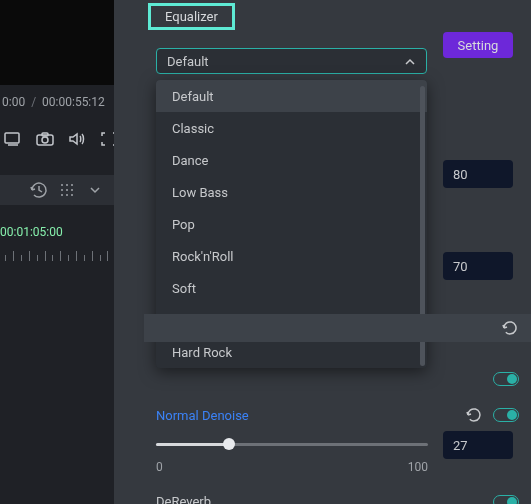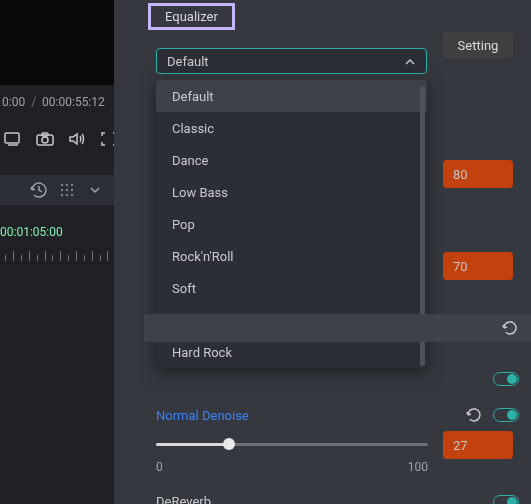--- a/index.html
+++ b/index.html
@@ -18,34 +18,34 @@
   
   .timeline-area { position: absolute; left: 0; top: 215px; width: 114px; }
   .timeline-label { text-align: left; font-size: 12px; color: #86efac; padding: 10px 0 4px; }
   .ticks { height: 18px; display: flex; align-items: flex-end; justify-content: space-around; padding: 0 2px; }
   .ticks span { width: 1px; background: #6d7177; }
   .ticks span:nth-child(odd){ height:6px; }
   .ticks span:nth-child(even){ height:10px; }
   
   .right-panel { position: absolute; left: 114px; top: 0; right: 0; bottom: 0; background: #35393f; }
   
-  .eq-header { position: absolute; left: 148px; top: 3px; border: 3px solid #c4b5fd; padding: 3px 14px; color: #d7d9dc; font-size: 13px; }
+  .eq-header { position: absolute; left: 148px; top: 3px; border: 3px solid #5eead4; padding: 3px 14px; color: #d7d9dc; font-size: 13px; }
   
   .dropdown-wrap { position: absolute; left: 156px; top: 48px; width: 271px; }
   .dropdown-trigger { height: 26px; border: 1px solid #2ab0a6; border-radius: 4px; background: #2b2f35; display: flex; align-items: center; justify-content: space-between; padding: 0 10px; color: #c7c9cc; cursor: pointer; }
   .dropdown-trigger svg { stroke: #c7c9cc; fill: none; stroke-width: 1.5; }
   .dropdown-list { margin-top: 6px; background: #2b2f35; border-radius: 4px; width: 271px; box-shadow: 0 4px 16px rgba(0,0,0,.5); max-height: 330px; overflow: hidden; position: relative; }
   .dropdown-item { height: 32px; display: flex; align-items: center; padding: 0 16px; cursor: pointer; }
   .dropdown-item.sel { background: #3d4249; }
   .dd-scroll { position: absolute; right: 2px; top: 6px; width: 5px; height: 318px; background: transparent; }
   .dd-scroll-thumb { width: 5px; height: 280px; background: #4e535b; border-radius: 3px; }
   
-  .setting-btn { position: absolute; left: 443px; top: 32px; width: 70px; height: 26px; background: #404040; border-radius: 4px; display: flex; align-items: center; justify-content: center; color: #d7d9dc; cursor: pointer; font-size: 13px; }
-  
-  .num-box { position: absolute; width: 70px; height: 28px; background: #c2410c; border-radius: 4px; display: flex; align-items: center; padding: 0 10px; color: #c7c9cc; font-size: 13px; }
+  .setting-btn { position: absolute; left: 443px; top: 32px; width: 70px; height: 26px; background: #6d28d9; border-radius: 4px; display: flex; align-items: center; justify-content: center; color: #d7d9dc; cursor: pointer; font-size: 13px; }
+  
+  .num-box { position: absolute; width: 70px; height: 28px; background: #0f172a; border-radius: 4px; display: flex; align-items: center; padding: 0 10px; color: #c7c9cc; font-size: 13px; }
   
   .row-bar { position: absolute; left: 144px; right: 0; height: 28px; background: #3d4249; display: flex; align-items: center; justify-content: flex-end; padding-right: 12px; }
   .reset-icon svg { stroke: #c7c9cc; fill: none; stroke-width: 1.5; }
   
   .toggle { width: 26px; height: 14px; border: 1px solid #2ab0a6; border-radius: 8px; position: relative; cursor: pointer; display: inline-block; vertical-align: middle; }
   .toggle .knob { position: absolute; top: 1px; width: 10px; height: 10px; border-radius: 50%; background: #2ab0a6; }
   .toggle.on .knob { right: 1px; }
   
   .denoise-row { position: absolute; left: 156px; top: 406px; right: 12px; display: flex; align-items: center; justify-content: space-between; }
   .denoise-label { color: #3b82f6; }

